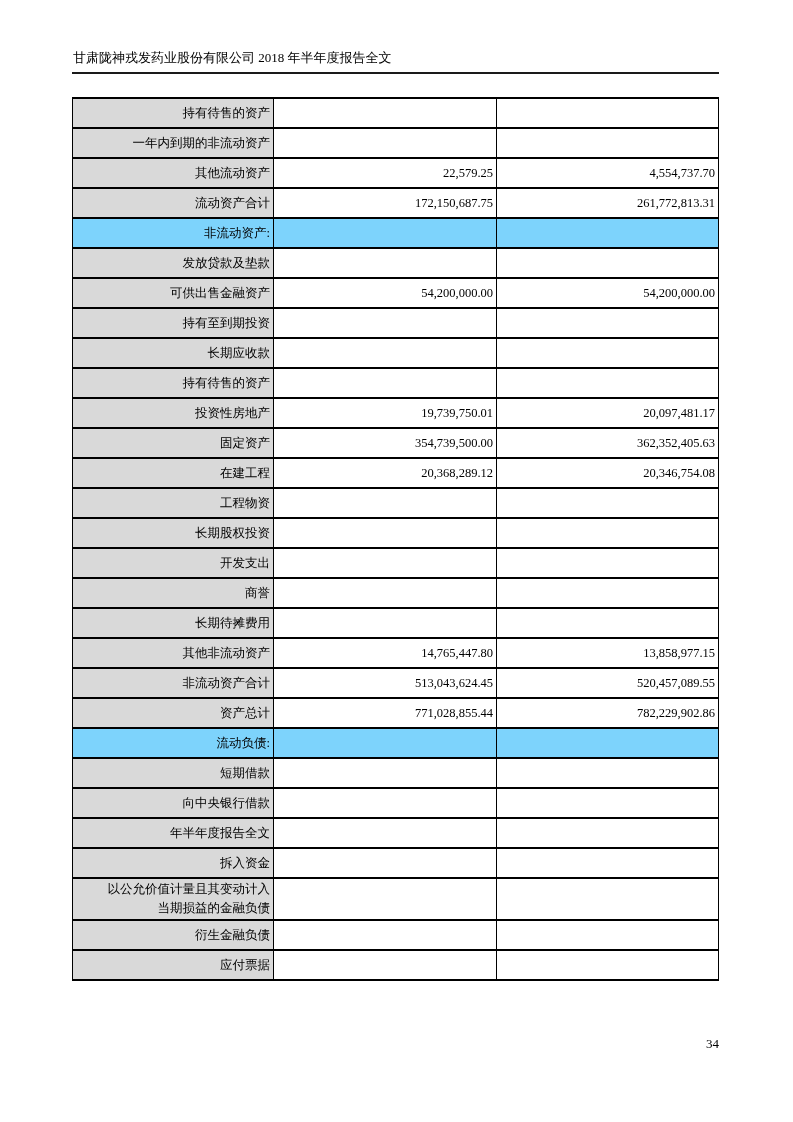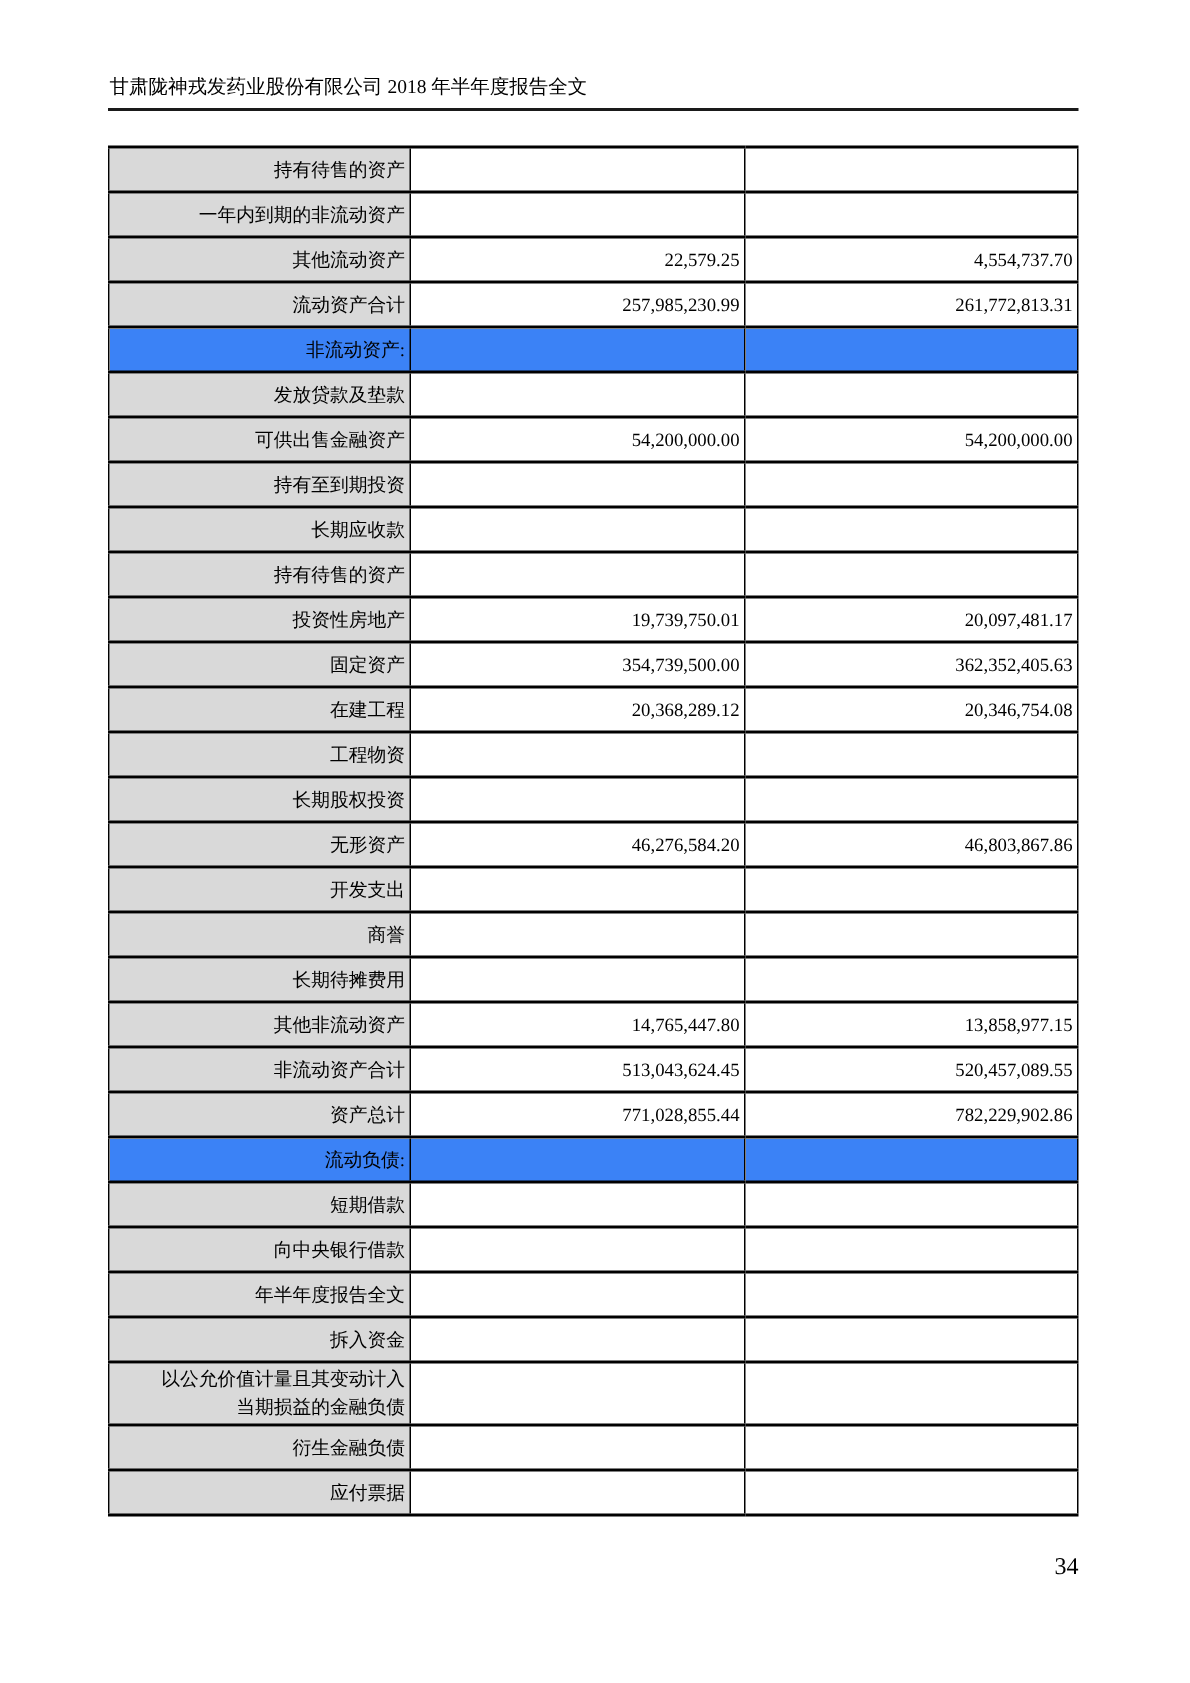--- a/index.html
+++ b/index.html
@@ -21,27 +21,27 @@
   }
   table.bs td{
     border:1px solid #000;
     border-top-width:2px;border-bottom-width:2px;
     height:26px;font-size:12.5px;line-height:19px;
     vertical-align:middle;padding:1px 3px;
     overflow:hidden;
   }
   td.lbl{background:#d9d9d9;text-align:right;}
   td.val{background:#ffffff;text-align:right;padding-right:5px;white-space:nowrap;}
-  tr.section td{background:#3b82f6;font-family:Liberation Serif, serif;}
+  tr.section td{background:#7dd3fc;font-family:Liberation Serif, serif;}
   .ind0{text-indent:1px;}
   .ind1{text-indent:24px;}
   .ind2{text-indent:31px;}
   .page-number{
     position:absolute;top:1036px;right:74px;
-    font-size:16px;text-align:right;
+    font-size:13px;text-align:right;
   }
 </style>
 </head>
 <body>
 
 <div class="doc-header">甘肃陇神戎发药业股份有限公司 2018 年半年度报告全文</div>
 
 <div class="header-rule"></div>
 
 <table class="bs">
@@ -61,21 +61,21 @@
         <td class="val"></td>
         <td class="val"></td>
       </tr>
       <tr>
         <td class="lbl ind1">其他流动资产</td>
         <td class="val">22,579.25</td>
         <td class="val">4,554,737.70</td>
       </tr>
       <tr>
         <td class="lbl ind0">流动资产合计</td>
-        <td class="val">257,985,230.99</td>
+        <td class="val">172,150,687.75</td>
         <td class="val">261,772,813.31</td>
       </tr>
       <tr class="section">
         <td class="lbl ind0">非流动资产:</td>
         <td class="val"></td>
         <td class="val"></td>
       </tr>
       <tr>
         <td class="lbl ind1">发放贷款及垫款</td>
         <td class="val"></td>
@@ -120,25 +120,20 @@
         <td class="lbl ind1">工程物资</td>
         <td class="val"></td>
         <td class="val"></td>
       </tr>
       <tr>
         <td class="lbl ind1">长期股权投资</td>
         <td class="val"></td>
         <td class="val"></td>
       </tr>
       <tr>
-        <td class="lbl ind1">无形资产</td>
-        <td class="val">46,276,584.20</td>
-        <td class="val">46,803,867.86</td>
-      </tr>
-      <tr>
         <td class="lbl ind1">开发支出</td>
         <td class="val"></td>
         <td class="val"></td>
       </tr>
       <tr>
         <td class="lbl ind1">商誉</td>
         <td class="val"></td>
         <td class="val"></td>
       </tr>
       <tr>

